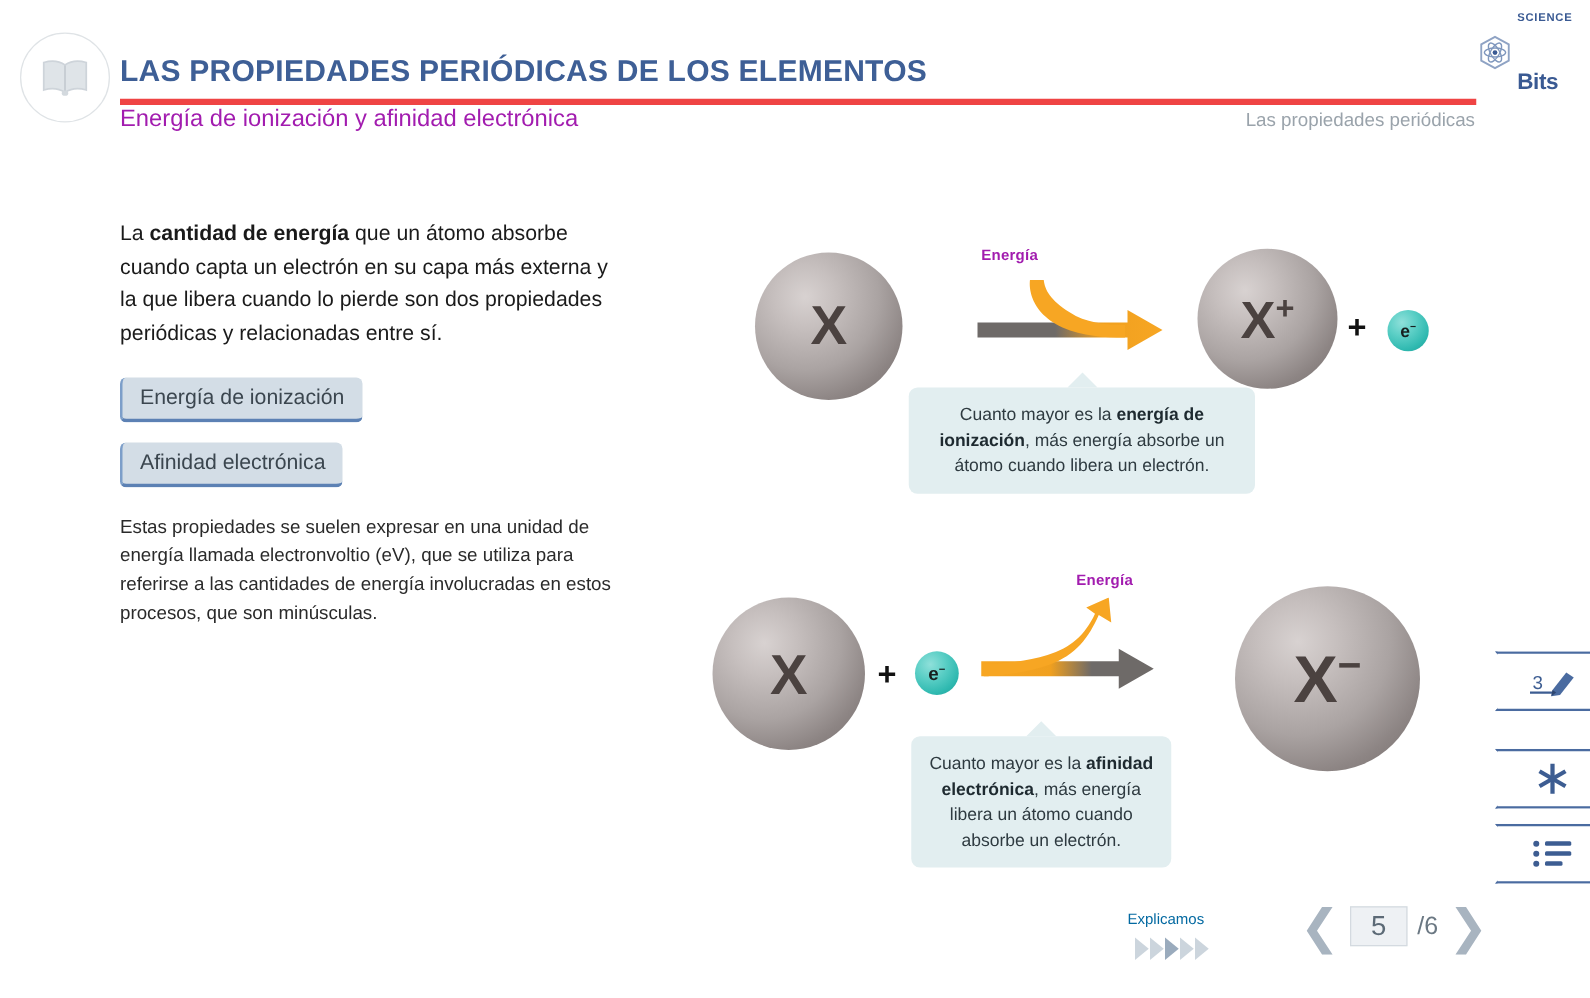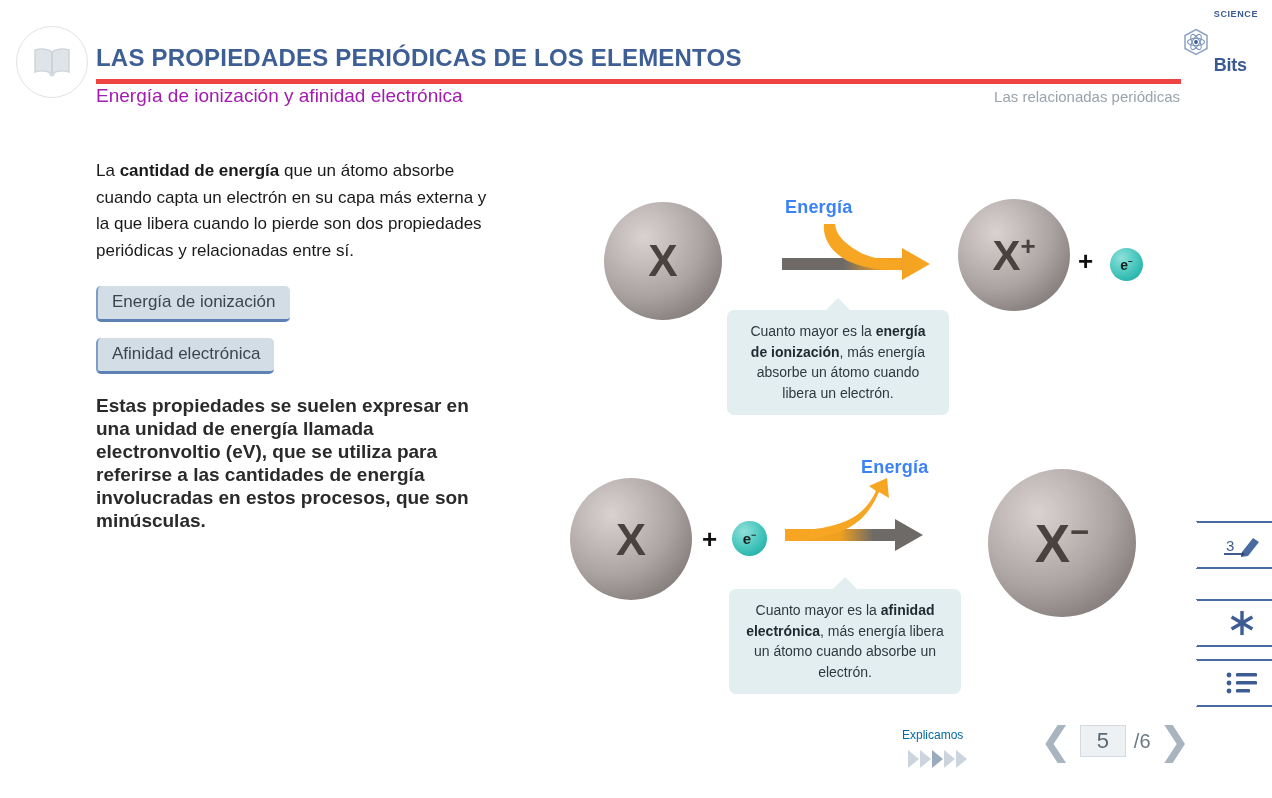--- a/index.html
+++ b/index.html
@@ -31,24 +31,24 @@
   .subtitle{
     position:absolute;left:96px;top:85px;font-size:19px;color:#a21caf;
   }
   .topic{
     position:absolute;right:92px;top:88px;font-size:15px;color:#9aa3ab;
   }
 
   
   .left-col{position:absolute;left:96px;top:158px;width:400px;}
   .para{
-    font-size:17px;line-height:26.5px;color:#1a1a1a;margin:0 0 22px 0;
+    font-size:17px;line-height:26.5px;color:#1a1a1a;margin:16px 0 22px 0;
   }
   .para b{font-weight:bold;}
-  .para.small{font-size:19px;line-height:23px;color:#2a2a2a;margin-top:4px;font-weight:bold;}
+  .para.small{font-size:15px;line-height:23px;color:#2a2a2a;margin-top:4px;}
 
   .pill{
     display:inline-block;
     background:#d3dde6;
     color:#3b464f;
     font-size:17px;
     padding:6px 14px 7px 14px;
     border-radius:5px;
     border-bottom:3px solid #5c81b4;
     border-left:2px solid #7c9ec9;
@@ -72,21 +72,21 @@
     position:absolute;border-radius:50%;
     background:radial-gradient(circle at 35% 30%, #8fe0da 0%, #5ccfc6 35%, #2fb9b0 70%, #1f9b93 100%);
     display:flex;align-items:center;justify-content:center;
     color:#17201f;font-weight:bold;
   }
   .electron sup{font-size:.6em;vertical-align:super;}
 
   .plus{position:absolute;font-size:26px;font-weight:bold;color:#111;}
 
   .energia-label{
-    position:absolute;font-size:18px;font-weight:bold;color:#3b82f6;
+    position:absolute;font-size:12px;font-weight:bold;color:#a21caf;
     letter-spacing:.2px;white-space:nowrap;
   }
 
   .tooltip{
     position:absolute;background:#e2eef0;border-radius:7px;
     padding:11px 14px 12px 14px;box-sizing:border-box;
     font-size:14px;line-height:20.5px;color:#2e3a40;text-align:center;
   }
   .tooltip b{font-weight:bold;color:#1e2a30;}
   .tooltip:before{
@@ -146,21 +146,21 @@
       <circle cx="13" cy="14" r="1.9" fill="#3a5a93"></circle>
     </svg>
     <div class="logo-text">
       <span class="logo-science">SCIENCE</span>
       <span class="logo-bits">Bits</span>
     </div>
   </div>
 
   <div class="title">LAS PROPIEDADES PERIÓDICAS DE LOS ELEMENTOS</div>
   <div class="subtitle">Energía de ionización y afinidad electrónica</div>
-  <div class="topic">Las relacionadas periódicas</div>
+  <div class="topic">Las propiedades periódicas</div>
 
   <div class="left-col">
     <p class="para"><span>La </span><b>cantidad de energía</b><span> que un átomo absorbe cuando capta un electrón en su capa más externa y la que libera cuando lo pierde son dos propiedades periódicas y relacionadas entre sí.</span></p>
 
 
     <div class="pill-wrap">
       <div><span class="pill">Energía de ionización</span></div>
       <div><span class="pill">Afinidad electrónica</span></div>
     </div>
 
@@ -192,21 +192,21 @@
     <div class="sphere" style="left:958px;top:199px;width:112px;height:112px;font-size:42px;">
       <span><span>X</span><sup>+</sup></span>
     </div>
 
     <div class="plus" style="left:1078px;top:246px;">+</div>
 
     <div class="electron" style="left:1110px;top:248px;width:33px;height:33px;font-size:14px;">
       <span><span>e</span><sup>−</sup></span>
     </div>
 
-    <div class="tooltip" style="left:727px;top:310px;width:222px;">
+    <div class="tooltip" style="left:727px;top:310px;width:277px;">
       <span>Cuanto mayor es la </span><b>energía de ionización</b><span>, más energía absorbe un átomo cuando libera un electrón.</span>
     </div>
   </div>
 
   <div>
     <div class="sphere" style="left:570px;top:478px;width:122px;height:122px;font-size:45px;">
       <span>X</span>
     </div>
 
     <div class="plus" style="left:702px;top:524px;">+</div>
@@ -230,21 +230,21 @@
       <path d="M2,51 L112,51 L112,41 L140,57 L112,73 L112,63 L2,63 Z" fill="url(#g2)"></path>
 
       <path d="M4,63 C4,63 34,62 56,54 C78,46 88,32 96,14 L106,20 L104,0 L86,8 L93,13
                C85,30 74,40 55,46 C36,52 14,53 4,53 Z" fill="#f7a623"></path>
     </svg>
 
     <div class="sphere" style="left:988px;top:469px;width:148px;height:148px;font-size:53px;">
       <span><span>X</span><sup>−</sup></span>
     </div>
 
-    <div class="tooltip" style="left:729px;top:589px;width:232px;">
+    <div class="tooltip" style="left:729px;top:589px;width:208px;">
       <span>Cuanto mayor es la </span><b>afinidad electrónica</b><span>, más energía libera un átomo cuando absorbe un electrón.</span>
     </div>
   </div>
 
   <div class="side-tab" style="top:521px;">
     <div class="glyph">
       <svg width="44" height="30" viewBox="0 0 44 30" aria-hidden="true">
         <text x="6" y="21" font-family="Liberation Sans, sans-serif" font-size="15" fill="#3d5d92">3</text>
         <line x1="4" y1="24" x2="25" y2="24" stroke="#3d5d92" stroke-width="1.8"></line>
         <path d="M22,22 L33,8 L39,12 L28,26 L21,27 Z" fill="#4a6ba0"></path>

